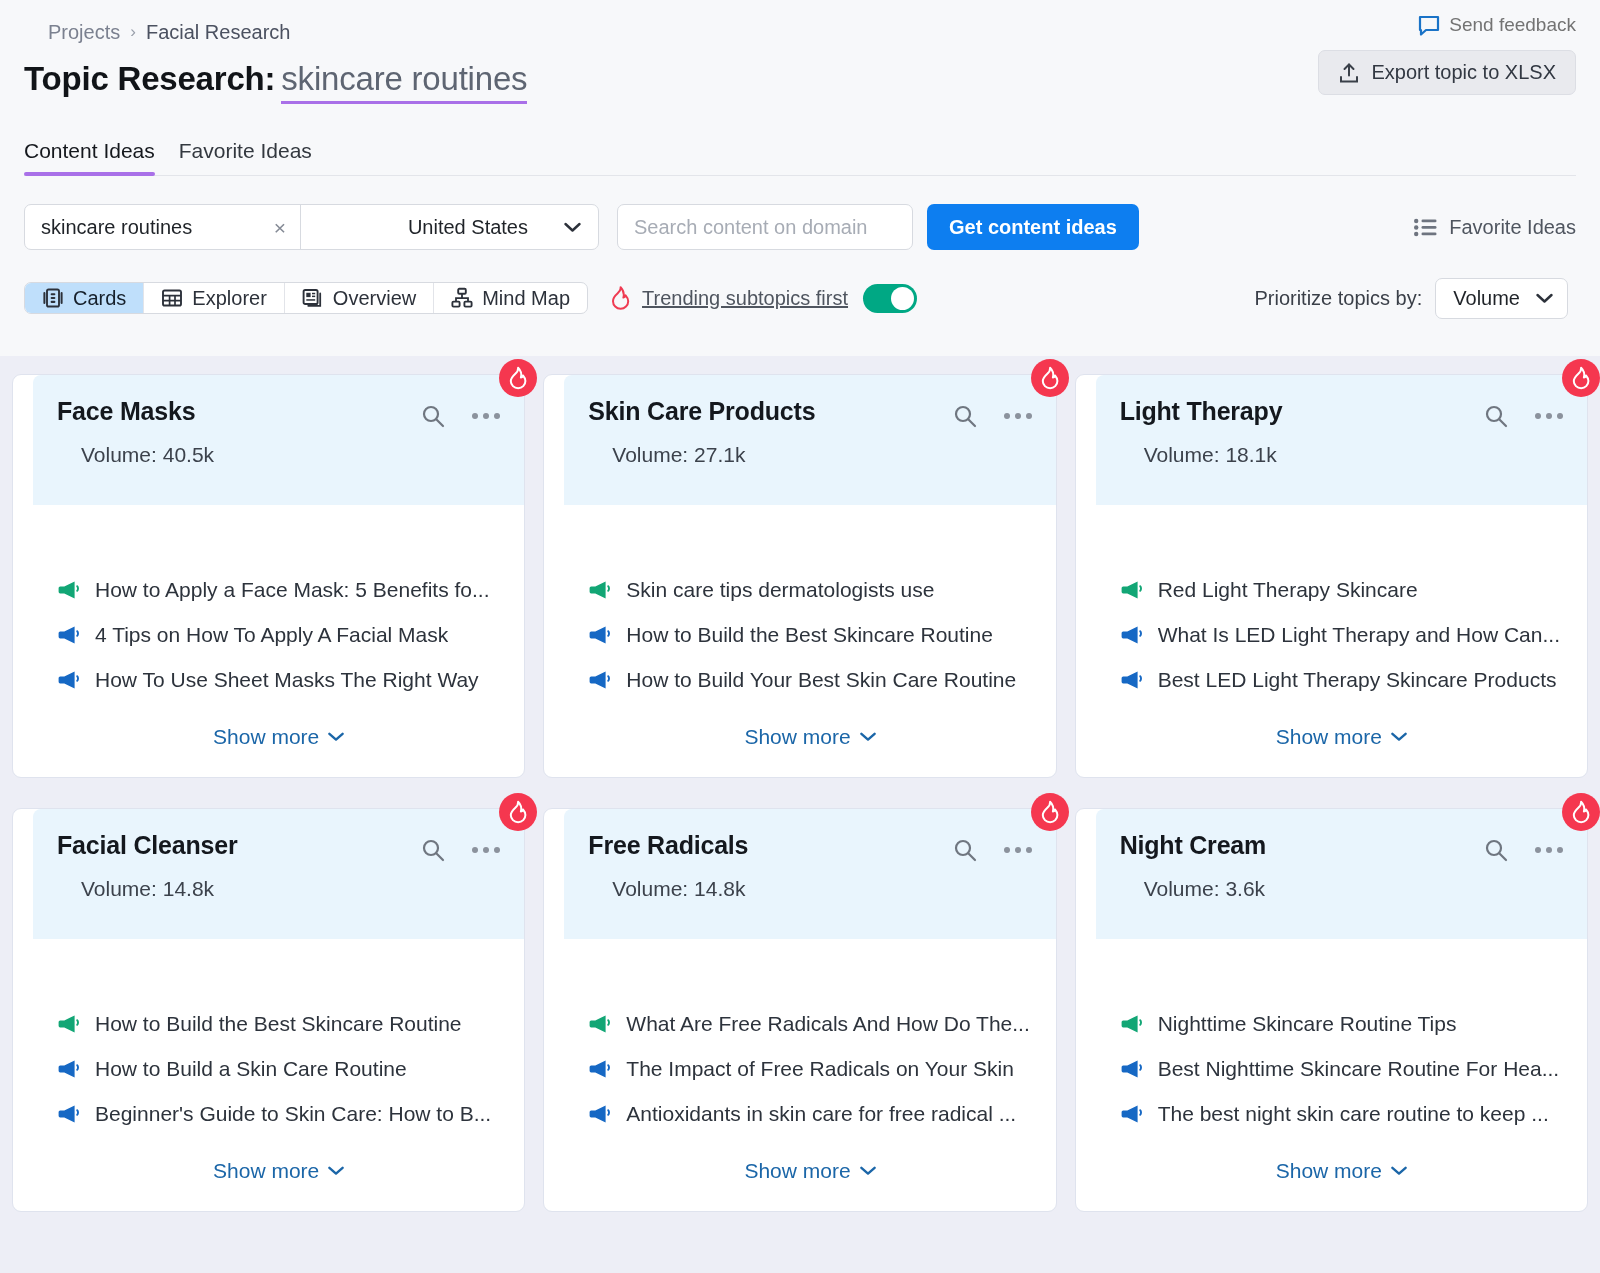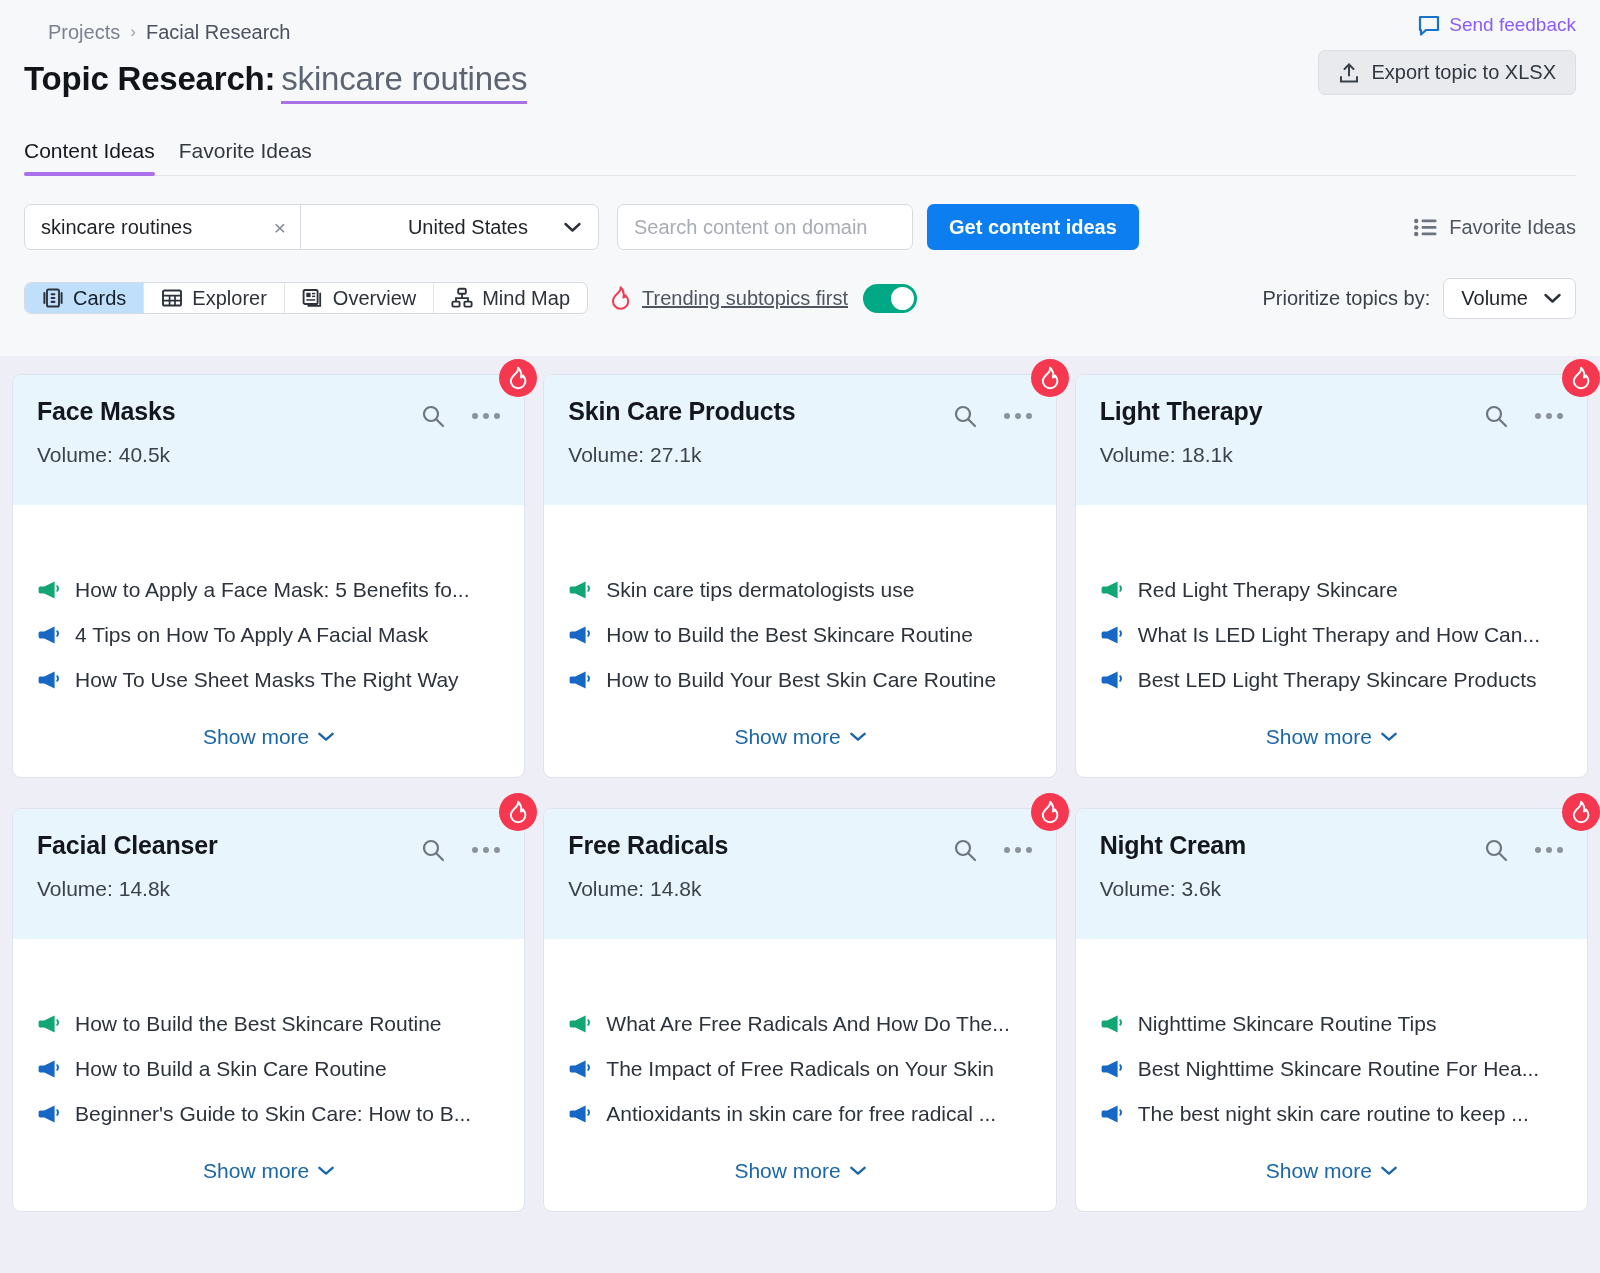--- a/index.html
+++ b/index.html
@@ -66,21 +66,21 @@
     top: 14px;
     display: flex;
     flex-direction: column;
     align-items: flex-end;
     gap: 14px;
   }
   .feedback {
     display: flex;
     align-items: center;
     gap: 9px;
-    color: #8b5cf6;
+    color: #737373;
     font-size: 19px;
     cursor: pointer;
   }
   .export-btn {
     display: flex;
     align-items: center;
     gap: 11px;
     background: #e9eaee;
     border: 1px solid #dcdee4;
     border-radius: 7px;
@@ -240,21 +240,21 @@
   }
   .toggle .knob {
     position: absolute;
     top: 3px; right: 3px;
     width: 23px; height: 23px;
     border-radius: 50%;
     background: #fff;
   }
   .prioritize {
     position: absolute;
-    right: 0;
+    right: 8px;
     display: flex;
     align-items: center;
     gap: 13px;
     font-size: 20px;
     color: #3a3f48;
   }
   .prio-select {
     display: flex;
     align-items: center;
     gap: 16px;
@@ -283,20 +283,21 @@
     gap: 30px 18px;
   }
   .card {
     background: #fff;
     border: 1px solid #dfe3ee;
     border-radius: 9px;
     position: relative;
     height: 404px;
     display: flex;
     flex-direction: column;
+    padding-left: 20px;
   }
   .card-flame {
     position: absolute;
     top: -16px;
     right: -13px;
     width: 38px; height: 38px;
     border-radius: 50%;
     background: #f5374f;
     display: flex;
     align-items: center;
@@ -321,20 +322,21 @@
     color: #14181e;
     letter-spacing: -0.2px;
   }
   .card-icons { display: flex; align-items: center; gap: 26px; padding-top: 6px; }
   .dots { display: flex; gap: 5px; cursor: pointer; }
   .dots i { width: 6px; height: 6px; border-radius: 50%; background: #8b929d; display: block; }
   .card-vol {
     margin-top: 14px;
     font-size: 21px;
     color: #3c424c;
+    margin-left: 24px;
   }
   .card-body {
     flex: 1;
     padding: 62px 24px 0 24px;
     position: relative;
   }
   .idea {
     display: flex;
     align-items: center;
     gap: 14px;

